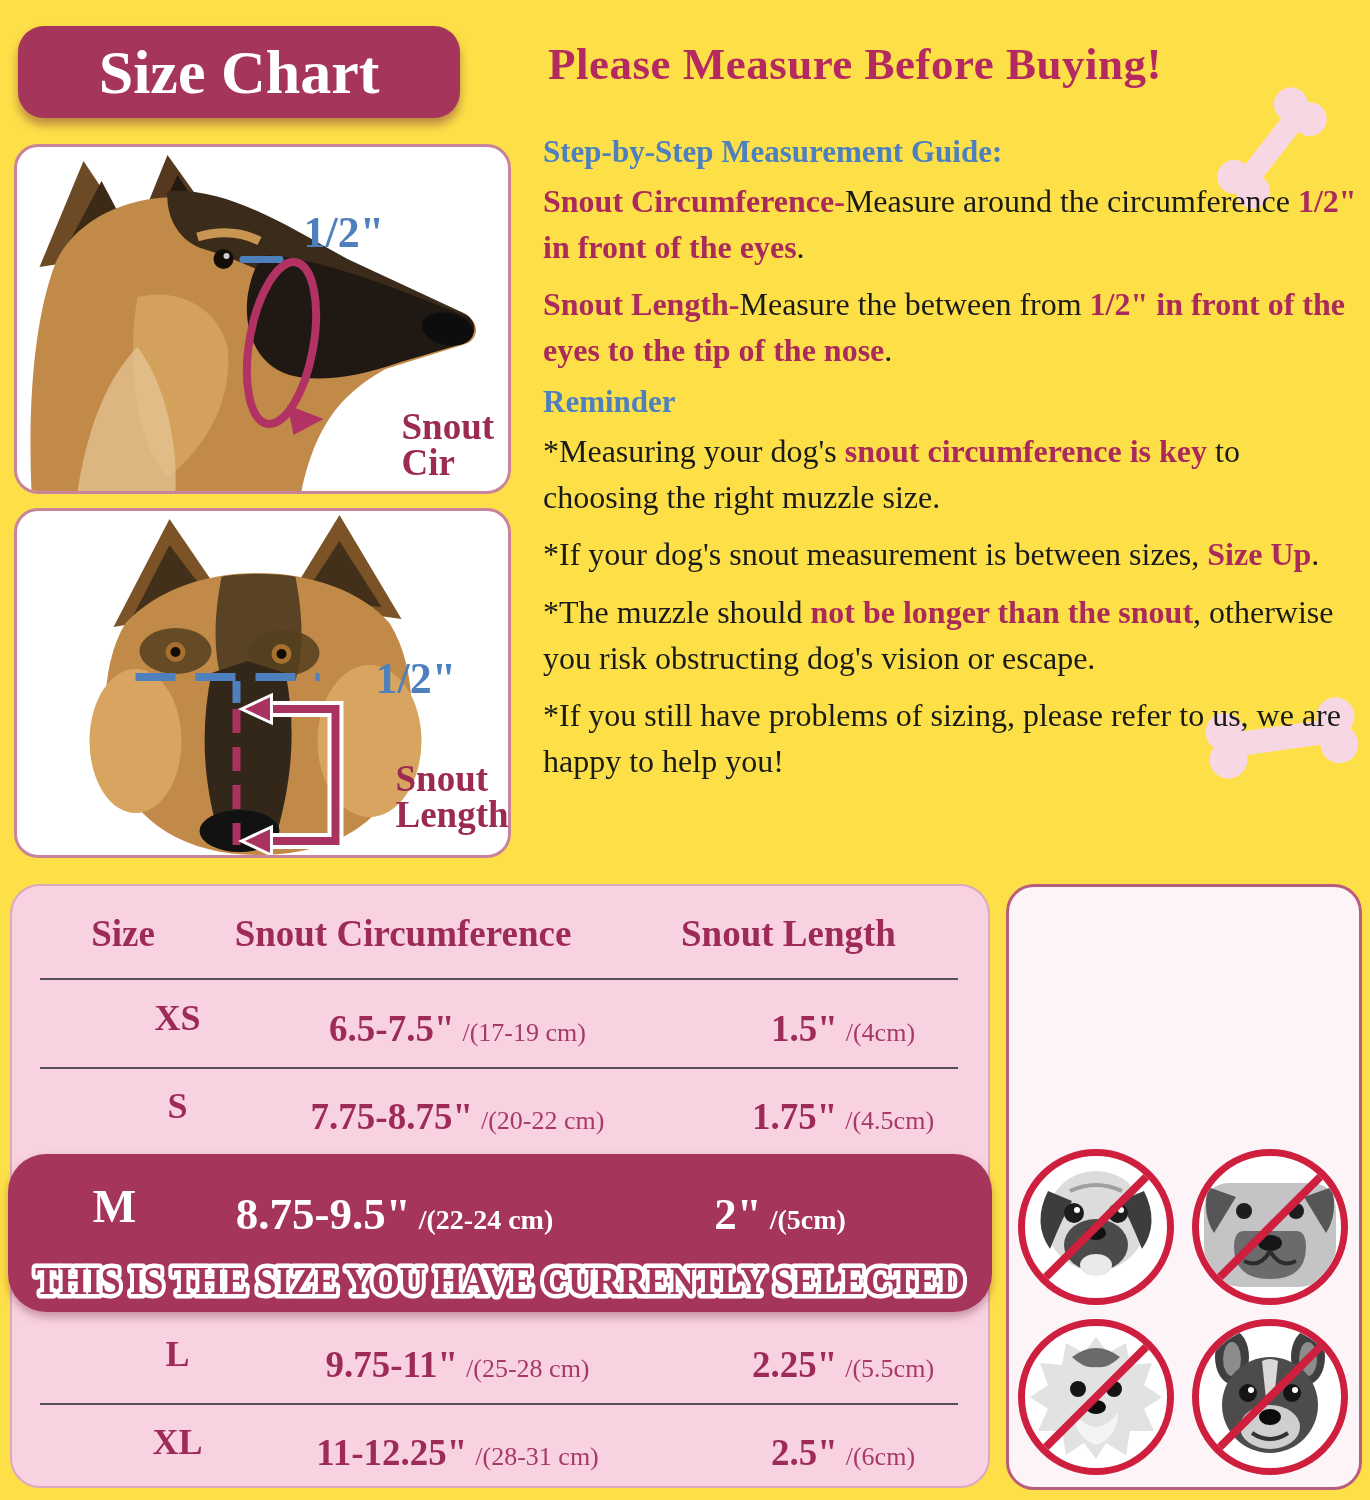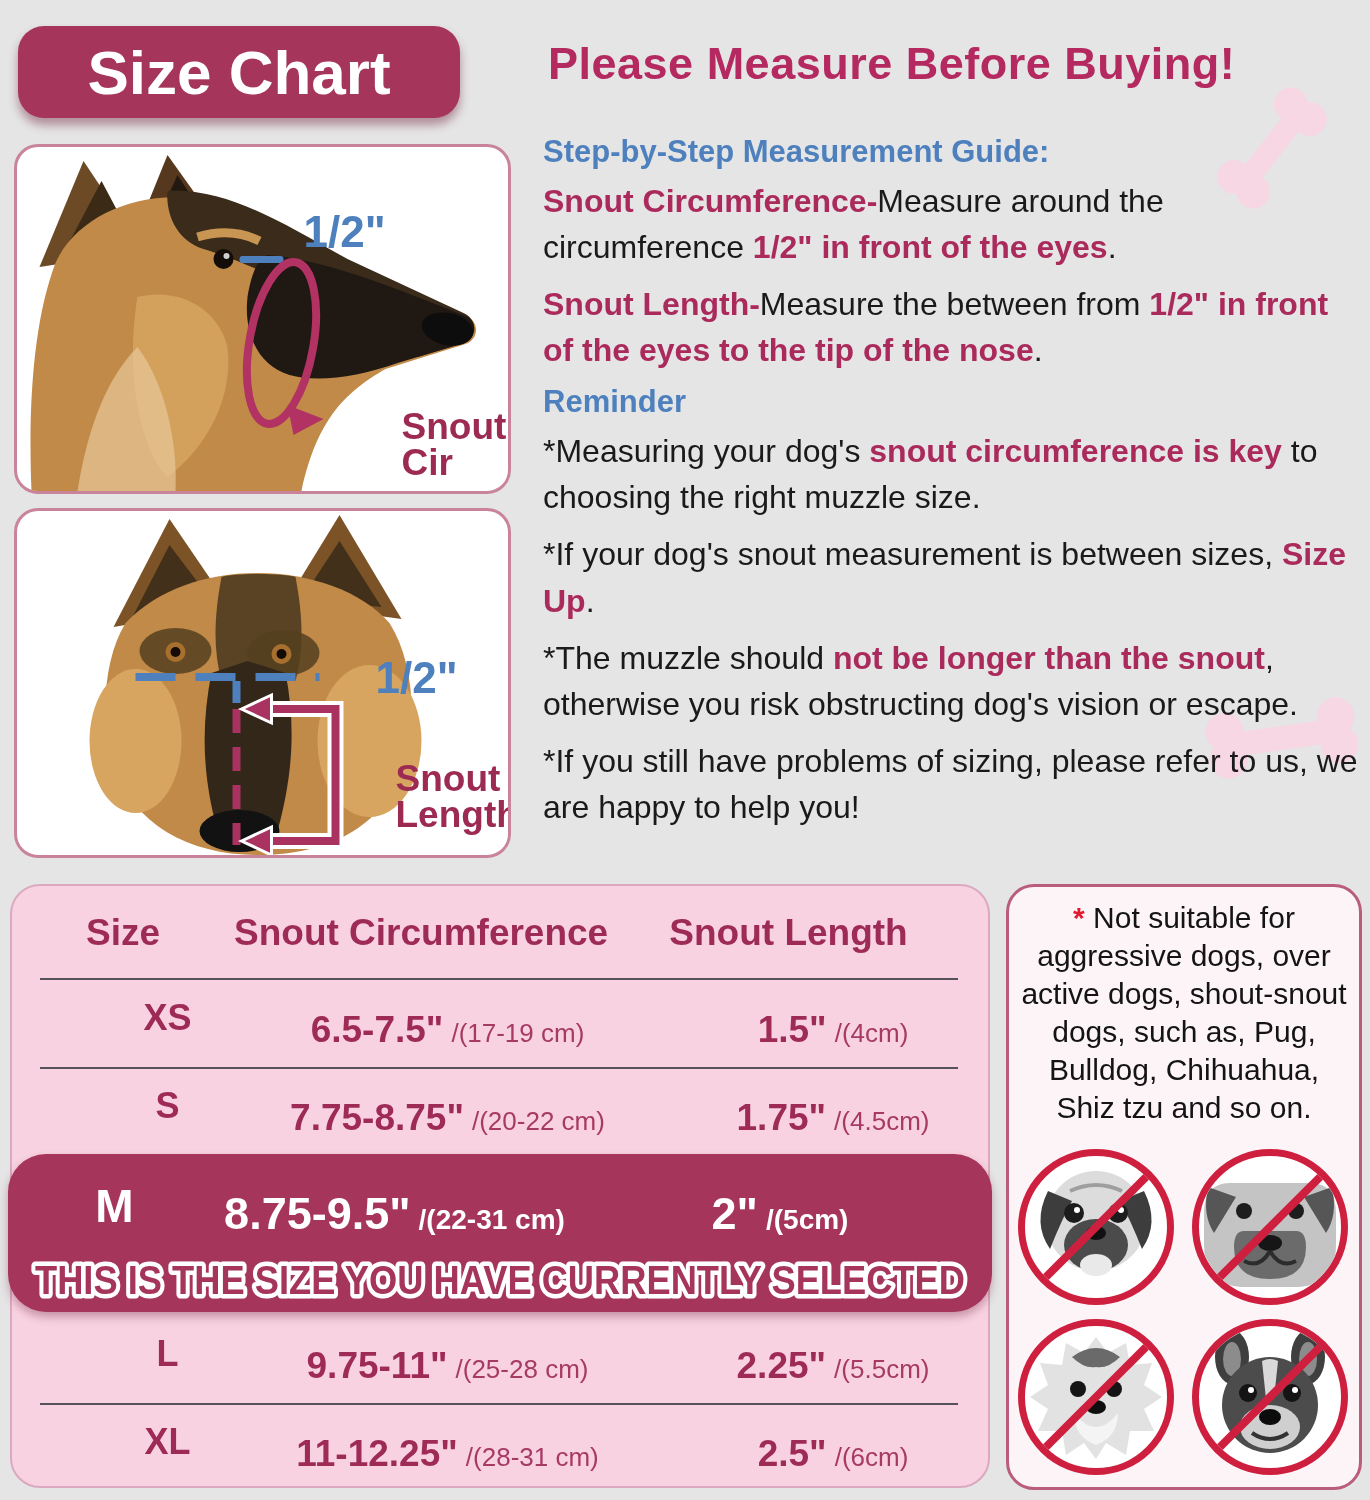--- a/index.html
+++ b/index.html
@@ -1,20 +1,20 @@
 <!DOCTYPE html>
 <html><head>
 <meta charset="utf-8">
 <style>
   * { margin:0; padding:0; box-sizing:border-box; }
   body { background:#fff; }
   .page {
     position:relative; width:1370px; height:1500px;
-    background:#e5e5e5; overflow:hidden;
-    font-family:Liberation Sans, sans-serif;
+    background:#fde047; overflow:hidden;
+    font-family:Liberation Serif, serif;
   }
   
   .badge {
     position:absolute; left:18px; top:26px; width:442px; height:92px;
     background:#a6355c; border-radius:26px;
     display:flex; align-items:center; justify-content:center;
     color:#fff; font-size:62px; font-weight:bold;
     box-shadow:0 7px 10px rgba(112,36,62,.45);
   }
   .headline {
@@ -40,21 +40,21 @@
   .em { color:#ab2a5c; font-weight:bold; }
   
   .table-card {
     position:absolute; left:10px; top:884px; width:980px; height:604px;
     background:#f8d2e0; border:2px solid #dba9bf; border-radius:30px;
   }
   .t-grid { display:grid; grid-template-columns:205px 355px 416px; align-items:center; }
   .t-header { position:absolute; left:0; top:18px; width:976px; height:58px; }
   .th { text-align:center; font-size:37px; font-weight:bold; color:#9e2b56; white-space:nowrap;padding-left:17px; }
   .t-divider { position:absolute; left:28px; width:918px; height:2px; background:#55505a; }
-  .t-row { position:absolute; left:5px; width:976px; height:76px;padding-left:48px; }
+  .t-row { position:absolute; left:15px; width:976px; height:76px;padding-left:48px; }
   .t-size { text-align:center; font-size:36px; font-weight:600; color:#9e2b56; }
   .t-val { display:flex; align-items:baseline; justify-content:center; gap:8px; white-space:nowrap; }
   .v-big { font-size:37px; font-weight:bold; color:#9e2b56; }
   .v-small { font-size:26px; font-weight:500; color:#a73a63;margin-top:32px; }
   
   .sel-bar {
     position:absolute; left:-4px; top:268px; width:984px; height:158px;
     background:#a6355c; border-radius:38px;
     box-shadow:0 5px 8px rgba(110,30,60,.35);
   }
@@ -225,21 +225,21 @@
           <span class="v-big">1.75"</span>
           <span class="v-small">/(4.5cm)</span>
         </div>
     </div>
 
     <div class="sel-bar">
       <div class="sel-row t-grid">
         <div class="t-size">M</div>
         <div class="t-val">
             <span class="v-big">8.75-9.5"</span>
-            <span class="v-small">/(22-31 cm)</span>
+            <span class="v-small">/(22-24 cm)</span>
           </div>
         <div class="t-val">
             <span class="v-big">2"</span>
             <span class="v-small">/(5cm)</span>
           </div>
       </div>
       <svg class="sel-note" viewBox="0 0 960 58">
         <text x="480" y="44" text-anchor="middle" font-size="41" font-weight="bold" textLength="930" lengthAdjust="spacingAndGlyphs" fill="#a6355c" stroke="#ffffff" stroke-width="9" paint-order="stroke" stroke-linejoin="round">THIS IS THE SIZE YOU HAVE CURRENTLY SELECTED</text>
       </svg>
     </div>
@@ -264,21 +264,20 @@
           <span class="v-small">/(28-31 cm)</span>
         </div>
       <div class="t-val">
           <span class="v-big">2.5"</span>
           <span class="v-small">/(6cm)</span>
         </div>
     </div>
   </div>
 
   <div class="warning-card">
-    <div class="warning-text"><span class="ast">*</span><span> Not suitable for aggressive dogs, over active dogs, shout-snout dogs, such as, Pug, Bulldog, Chihuahua, Shiz tzu and so on.</span></div>
     <div class="no-dogs">
 
       <div class="no-dog">
         <svg class="face" viewBox="0 0 140 140">
           <circle cx="70" cy="64" r="50" fill="#dcdcdc"></circle>
           <path d="M22,34 Q6,66 24,92 Q36,62 46,44 Z" fill="#3d3d3d"></path>
           <path d="M118,34 Q134,66 116,92 Q104,62 94,44 Z" fill="#3d3d3d"></path>
           <path d="M44,34 Q70,22 96,34" stroke="#9f9f9f" stroke-width="4" fill="none"></path>
           <ellipse cx="70" cy="88" rx="32" ry="26" fill="#4b4b4b"></ellipse>
           <ellipse cx="70" cy="108" rx="16" ry="11" fill="#e9e9e9"></ellipse>

